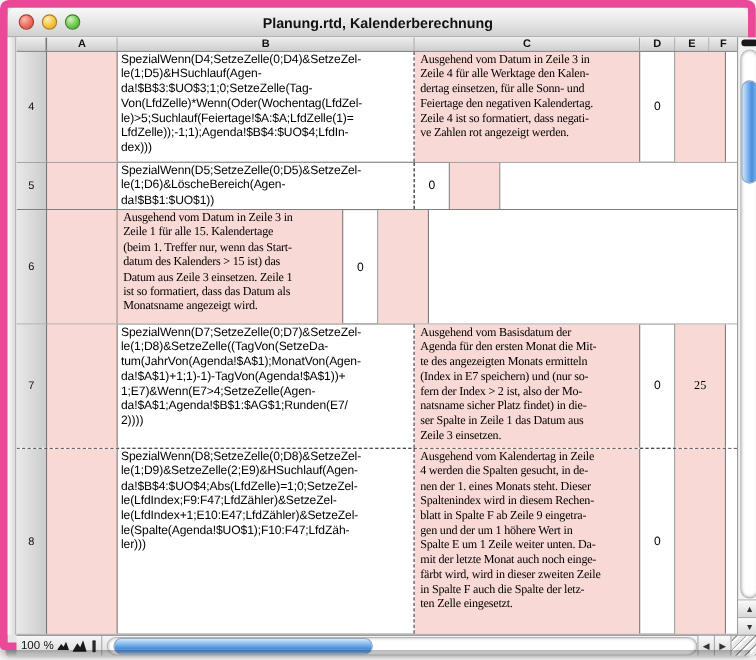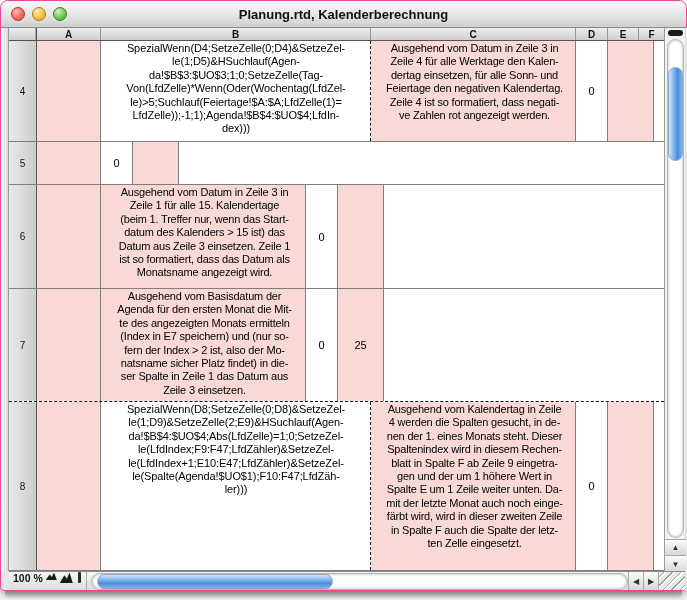--- a/index.html
+++ b/index.html
@@ -3,21 +3,21 @@
 <meta charset="utf-8">
 <style>
   :root{
     --pink:#F8D9D5; --grid:#7e7e7e; --dark:#555;
     --aqua1:#cfe6fb; --aqua2:#4a8ede;
   }
   *{box-sizing:border-box; margin:0; padding:0;}
   html,body{width:687px;height:600px;overflow:hidden;background:#fff;
     font-family:"Liberation Sans", sans-serif;}
   .window{position:absolute;left:0;top:0;width:687px;height:591px;
-    border:1px solid #ec4899;border-radius:8px 8px 4px 4px;background:#e6e6e6;
+    border:7px solid #ec4899;border-radius:8px 8px 4px 4px;background:#e6e6e6;
     box-shadow:0 5px 10px rgba(0,0,0,0.35);}
   
   .titlebar{position:absolute;left:0;top:0;width:100%;height:27px;
     border-radius:7px 7px 0 0;
     background:linear-gradient(#f8f8f8 0%,#e9e9e9 45%,#cfcfcf 100%);
     border-bottom:1px solid #8a8a8a;display:flex;align-items:center;justify-content:center;}
   .lights{position:absolute;left:10px;top:6px;display:flex;gap:7px;}
   .light{width:14px;height:14px;border-radius:50%;display:inline-block;}
   .light.red{background:radial-gradient(circle at 35% 30%,#ffb9b0,#ee6a5e 55%,#c24e42);border:1px solid #a23c33;}
   .light.yellow{background:radial-gradient(circle at 35% 30%,#ffeebb,#f5c33e 55%,#d39a21);border:1px solid #a97d1c;}
@@ -34,22 +34,22 @@
   .corner,.chead{background:linear-gradient(#ededed,#cfcfcf);border-right:1px solid #979797;
     font-size:10px;font-weight:bold;color:#111;display:flex;align-items:center;justify-content:center;}
   .corner{width:28px;border-right:1px solid var(--dark);box-shadow:inset -13px 0 0 -12px #a8a8a8;}
   .ch0{width:64px}.ch1{width:270px}.ch2{width:205px}.ch3{width:32px}.ch4{width:31px}.ch5{flex:1;border-right:none;}
   .rows{height:530px;overflow:hidden;}
   .trow{display:flex;border-bottom:1px solid var(--grid);}
   .trow.pbreak{border-bottom:1px dashed #111;}
   .rowhead{width:28px;background:linear-gradient(to right,#e9e9e9,#cccccc);
     border-right:1px solid var(--dark);font-size:10px;color:#111;
     display:flex;align-items:center;justify-content:center;}
-  .cell{border-right:1px solid var(--grid);overflow:hidden;color:#000;text-align:center;}
-  .pink{background:var(--pink);}
+  .cell{border-right:1px solid var(--grid);overflow:hidden;color:#000;}
+  .pink{background:var(--pink);font-family:Liberation Serif, serif;}
   .ca{width:64px;}
   .cb{width:270px;border-right:1px dashed #111;white-space:pre;
     font-size:11px;line-height:13.4px;letter-spacing:-0.1px;padding:1px 2px 0 3px;}
   .cc{width:205px;white-space:pre;font-size:11px;line-height:13.4px;
     letter-spacing:-0.2px;padding:1px 2px 0 5px;}
   .cd{width:32px;font-size:11px;display:flex;align-items:center;justify-content:center;}
   .ce{width:46px;font-size:11px;display:flex;align-items:center;justify-content:center;}
   .cf{flex:1;border-right:none;background:#fff;}
   
   .vscroll{position:absolute;left:663px;top:27px;width:21px;height:543px;
@@ -61,22 +61,22 @@
     background:linear-gradient(to right,var(--aqua1) 0%,#8fc0f0 30%,var(--aqua2) 65%,#7fb2ea 100%);
     border:1px solid #8fa7c0;}
   .varrows{position:absolute;left:0;bottom:0;width:21px;height:32px;border-top:1px solid #aaa;}
   .sbtn{height:16px;display:flex;align-items:center;justify-content:center;
     background:linear-gradient(#fafafa,#d8d8d8);font-size:8px;color:#333;border-bottom:1px solid #aaa;}
   .sbtn:last-child{border-bottom:none;}
   
   .statusbar{position:absolute;left:8px;top:570px;width:676px;height:19px;
     background:linear-gradient(#f6f6f6,#dcdcdc);border-top:1px solid #8a8a8a;
     display:flex;align-items:center;}
-  .zoombox{width:78px;height:100%;display:flex;gap:3px;
-    border-right:1px solid #aaa;padding-left:4px;font-weight:bold;}
+  .zoombox{width:78px;height:100%;display:flex;align-items:center;gap:3px;
+    border-right:1px solid #aaa;padding-left:4px;}
   .zoomlabel{font-size:10.5px;color:#111;white-space:nowrap;}
   .mountain{display:inline-block;background:#1a1a1a;
     clip-path:polygon(0% 100%,35% 30%,55% 62%,75% 5%,100% 100%);}
   .mountain.small{width:11px;height:8px;}
   .mountain.large{width:13px;height:11px;}
   .vdiv{width:3px;height:11px;background:#2a2a2a;border-radius:1px;margin-left:2px;}
   .htrack{flex:1;height:17px;margin:0 0 0 4px;border-radius:9px;background:#fff;
     box-shadow:inset 0 0 3px rgba(0,0,0,0.35);border:1px solid #b5b5b5;position:relative;}
   .hthumb{position:absolute;left:5px;top:0px;width:236px;height:15px;border-radius:8px;
     background:linear-gradient(to bottom,var(--aqua1) 0%,#8fc0f0 30%,var(--aqua2) 65%,#7fb2ea 100%);
@@ -133,20 +133,23 @@
 Feiertage den negativen Kalendertag.
 Zeile 4 ist so formatiert, dass negati-
 ve Zahlen rot angezeigt werden.</div>
           <div class="cell cd">0</div>
           <div class="cell ce pink"></div>
           <div class="cell cf"></div>
         </div>
         <div class="trow" style="height: 43px;">
           <div class="rowhead">5</div>
           <div class="cell ca pink"></div>
+          <div class="cell cb">SpezialWenn(D5;SetzeZelle(0;D5)&amp;SetzeZel-
+le(1;D6)&amp;LöscheBereich(Agen-
+da!$B$1:$UO$1))</div>
           <div class="cell cd">0</div>
           <div class="cell ce pink"></div>
           <div class="cell cf"></div>
         </div>
         <div class="trow" style="height: 104px;">
           <div class="rowhead">6</div>
           <div class="cell ca pink"></div>
           <div class="cell cc pink">Ausgehend vom Datum in Zeile 3 in
 Zeile 1 für alle 15. Kalendertage
 (beim 1. Treffer nur, wenn das Start-
@@ -154,20 +157,27 @@
 Datum aus Zeile 3 einsetzen. Zeile 1
 ist so formatiert, dass das Datum als
 Monatsname angezeigt wird.</div>
           <div class="cell cd">0</div>
           <div class="cell ce pink"></div>
           <div class="cell cf"></div>
         </div>
         <div class="trow pbreak" style="height: 113px;">
           <div class="rowhead">7</div>
           <div class="cell ca pink"></div>
+          <div class="cell cb">SpezialWenn(D7;SetzeZelle(0;D7)&amp;SetzeZel-
+le(1;D8)&amp;SetzeZelle((TagVon(SetzeDa-
+tum(JahrVon(Agenda!$A$1);MonatVon(Agen-
+da!$A$1)+1;1)-1)-TagVon(Agenda!$A$1))+
+1;E7)&amp;Wenn(E7&gt;4;SetzeZelle(Agen-
+da!$A$1;Agenda!$B$1:$AG$1;Runden(E7/
+2))))</div>
           <div class="cell cc pink">Ausgehend vom Basisdatum der
 Agenda für den ersten Monat die Mit-
 te des angezeigten Monats ermitteln
 (Index in E7 speichern) und (nur so-
 fern der Index &gt; 2 ist, also der Mo-
 natsname sicher Platz findet) in die-
 ser Spalte in Zeile 1 das Datum aus
 Zeile 3 einsetzen.</div>
           <div class="cell cd">0</div>
           <div class="cell ce pink">25</div>

